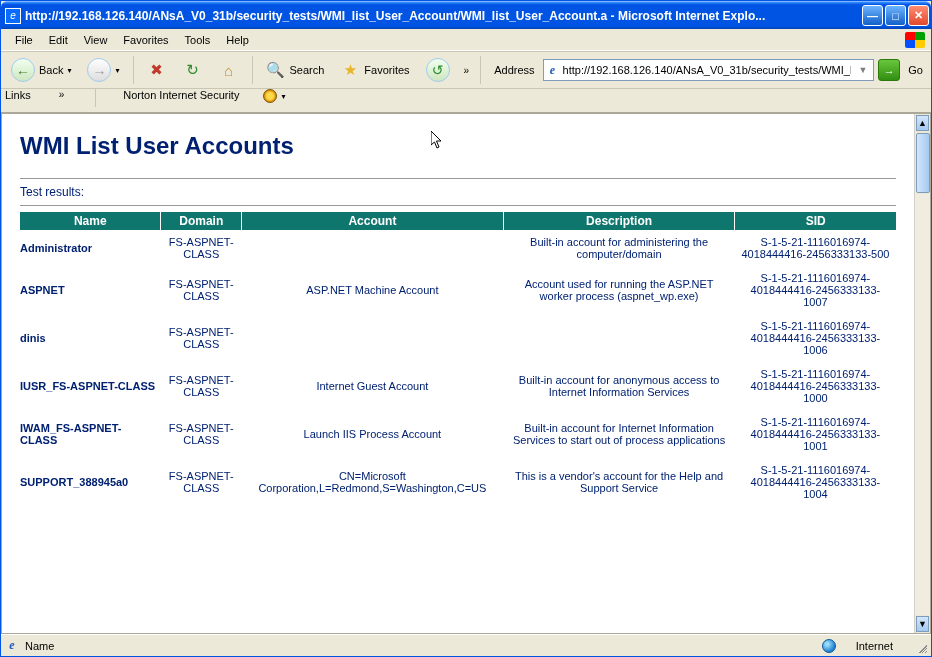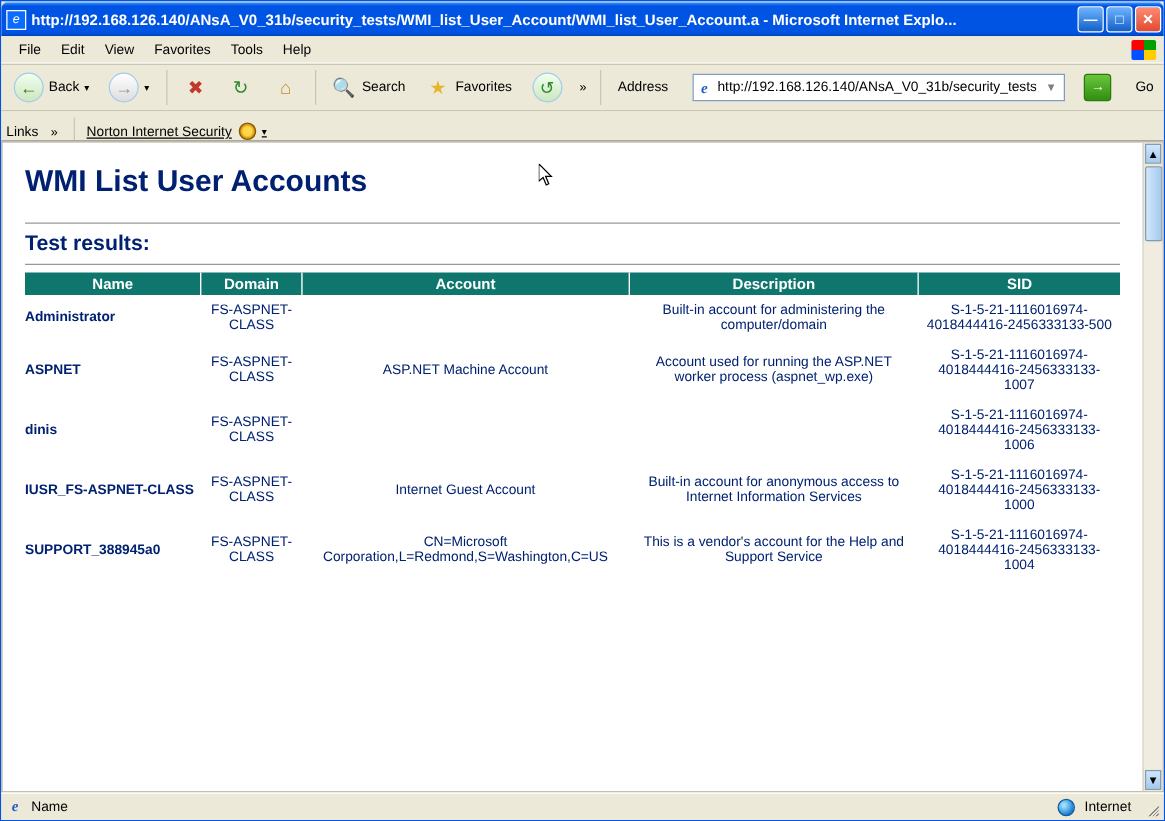--- a/index.html
+++ b/index.html
@@ -129,21 +129,21 @@
   .chev {
     padding: 0 4px;
     color: #000;
     font-size: 10px;
     cursor: pointer;
   }
   .address-bar {
     display: flex;
     align-items: center;
     flex: 1;
-    gap: 15px;
+    gap: 4px;
     padding-left: 6px;
   }
   .address-bar label { padding-right: 4px; }
   .url-box {
     flex: 1;
     display: flex;
     align-items: center;
     border: 1px solid #7f9db9;
     background: #fff;
     height: 22px;
@@ -171,32 +171,32 @@
     color: #fff;
     font-weight: bold;
     display: flex; align-items: center; justify-content: center;
     cursor: pointer;
   }
 
   .linksbar {
     height: 24px;
     background: #ece9d8;
     display: flex;
-    align-items: flex-end;
+    align-items: flex-start;
     padding: 0 4px;
-    gap: 6px;
+    gap: 24px;
     border-bottom: 1px solid #aca899;
   }
   .norton-icon {
     width: 14px; height: 14px;
     background: radial-gradient(circle, #ffd84a 40%, #d88700 70%);
     border-radius: 50%;
     border: 1px solid #7a5a00;
   }
-  .link-item { display: inline-flex; align-items: center; gap: 4px; cursor: pointer; text-decoration: underline; }
+  .link-item { display: inline-flex; align-items: center; gap: 4px; cursor: pointer; }
   .small-chev { font-size: 8px; color: #000; }
 
   .content-wrap {
     flex: 1;
     background: #fff;
     display: flex;
     overflow: hidden;
     border: 1px solid #aca899;
   }
   .content {
@@ -214,22 +214,22 @@
   }
   .desc-row {
     color: #002171;
     font-size: 12px;
     margin: 0 0 22px 34px;
   }
   .desc-row b { font-weight: bold; }
   .hr { border-top: 1px solid #999; margin: 6px 0; }
   .test-results {
     color: #002171;
-    font-weight: bold;
-    font-size: 17px;
+    font-weight: normal;
+    font-size: 12px;
     margin: 6px 0 4px 0;
   }
   table.res {
     width: 100%;
     border-collapse: collapse;
     table-layout: fixed;
   }
   table.res th {
     background: #0f766e;
     color: #fff;
@@ -281,21 +281,21 @@
 
   .statusbar {
     height: 22px;
     background: #ece9d8;
     display: flex;
     align-items: center;
     padding: 0 4px;
     border-top: 1px solid #fff;
     gap: 6px;
   }
-  .statusbar .right { margin-left: auto; display: flex; align-items: center; gap: 8px; }
+  .statusbar .right { margin-left: auto; display: flex; align-items: center; gap: 20px; }
   .status-page-icon {
     width: 14px; height: 14px; font-family: serif;
     color: #1f5fc1; font-style: italic; font-weight: bold;
     font-size: 12px; display: inline-flex; align-items: center; justify-content: center;
   }
   .internet-icon {
     width: 14px; height: 14px; border-radius: 50%;
     background: radial-gradient(circle at 35% 35%, #9be0ff 10%, #1f7ecf 70%);
     border: 1px solid #0a5a9f;
   }
@@ -449,20 +449,27 @@
               <td>S-1-5-21-1116016974-4018444416-2456333133-1006</td>
             </tr>
             <tr>
               <td class="name">IUSR_FS-ASPNET-CLASS</td>
               <td>FS-ASPNET-CLASS</td>
               <td>Internet Guest Account</td>
               <td>Built-in account for anonymous access to Internet Information Services</td>
               <td>S-1-5-21-1116016974-4018444416-2456333133-1000</td>
             </tr>
             <tr>
+              <td class="name">IWAM_FS-ASPNET-CLASS</td>
+              <td>FS-ASPNET-CLASS</td>
+              <td>Launch IIS Process Account</td>
+              <td>Built-in account for Internet Information Services to start out of process applications</td>
+              <td>S-1-5-21-1116016974-4018444416-2456333133-1001</td>
+            </tr>
+            <tr>
               <td class="name">SUPPORT_388945a0</td>
               <td>FS-ASPNET-CLASS</td>
               <td>CN=Microsoft Corporation,L=Redmond,S=Washington,C=US</td>
               <td>This is a vendor's account for the Help and Support Service</td>
               <td>S-1-5-21-1116016974-4018444416-2456333133-1004</td>
             </tr>
           </tbody>
       </table>
     </div>
     <div class="vscroll">

